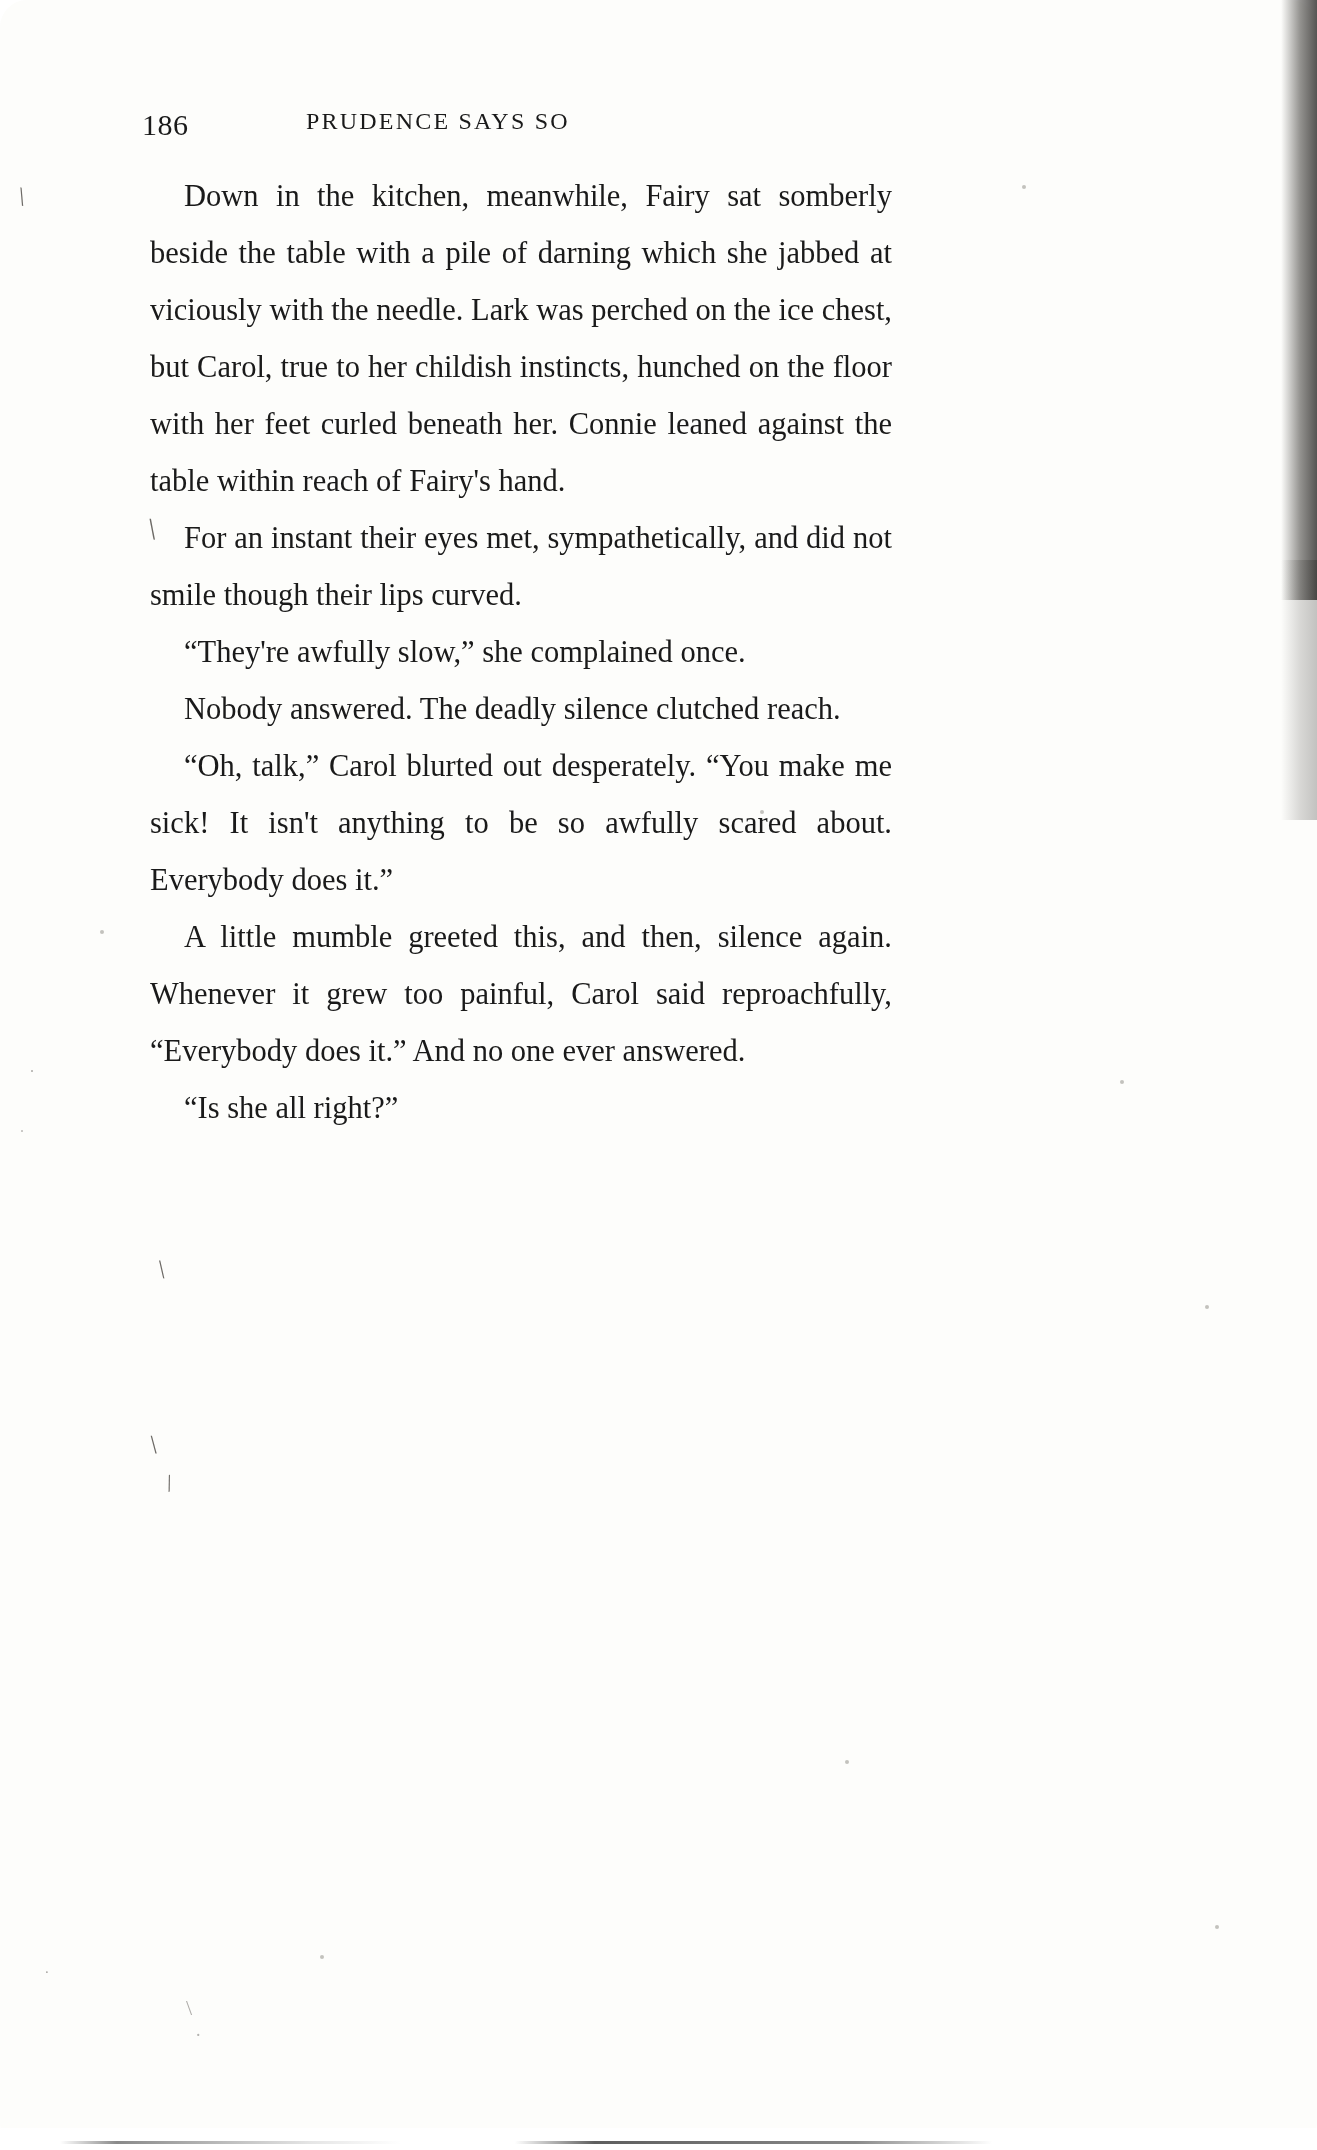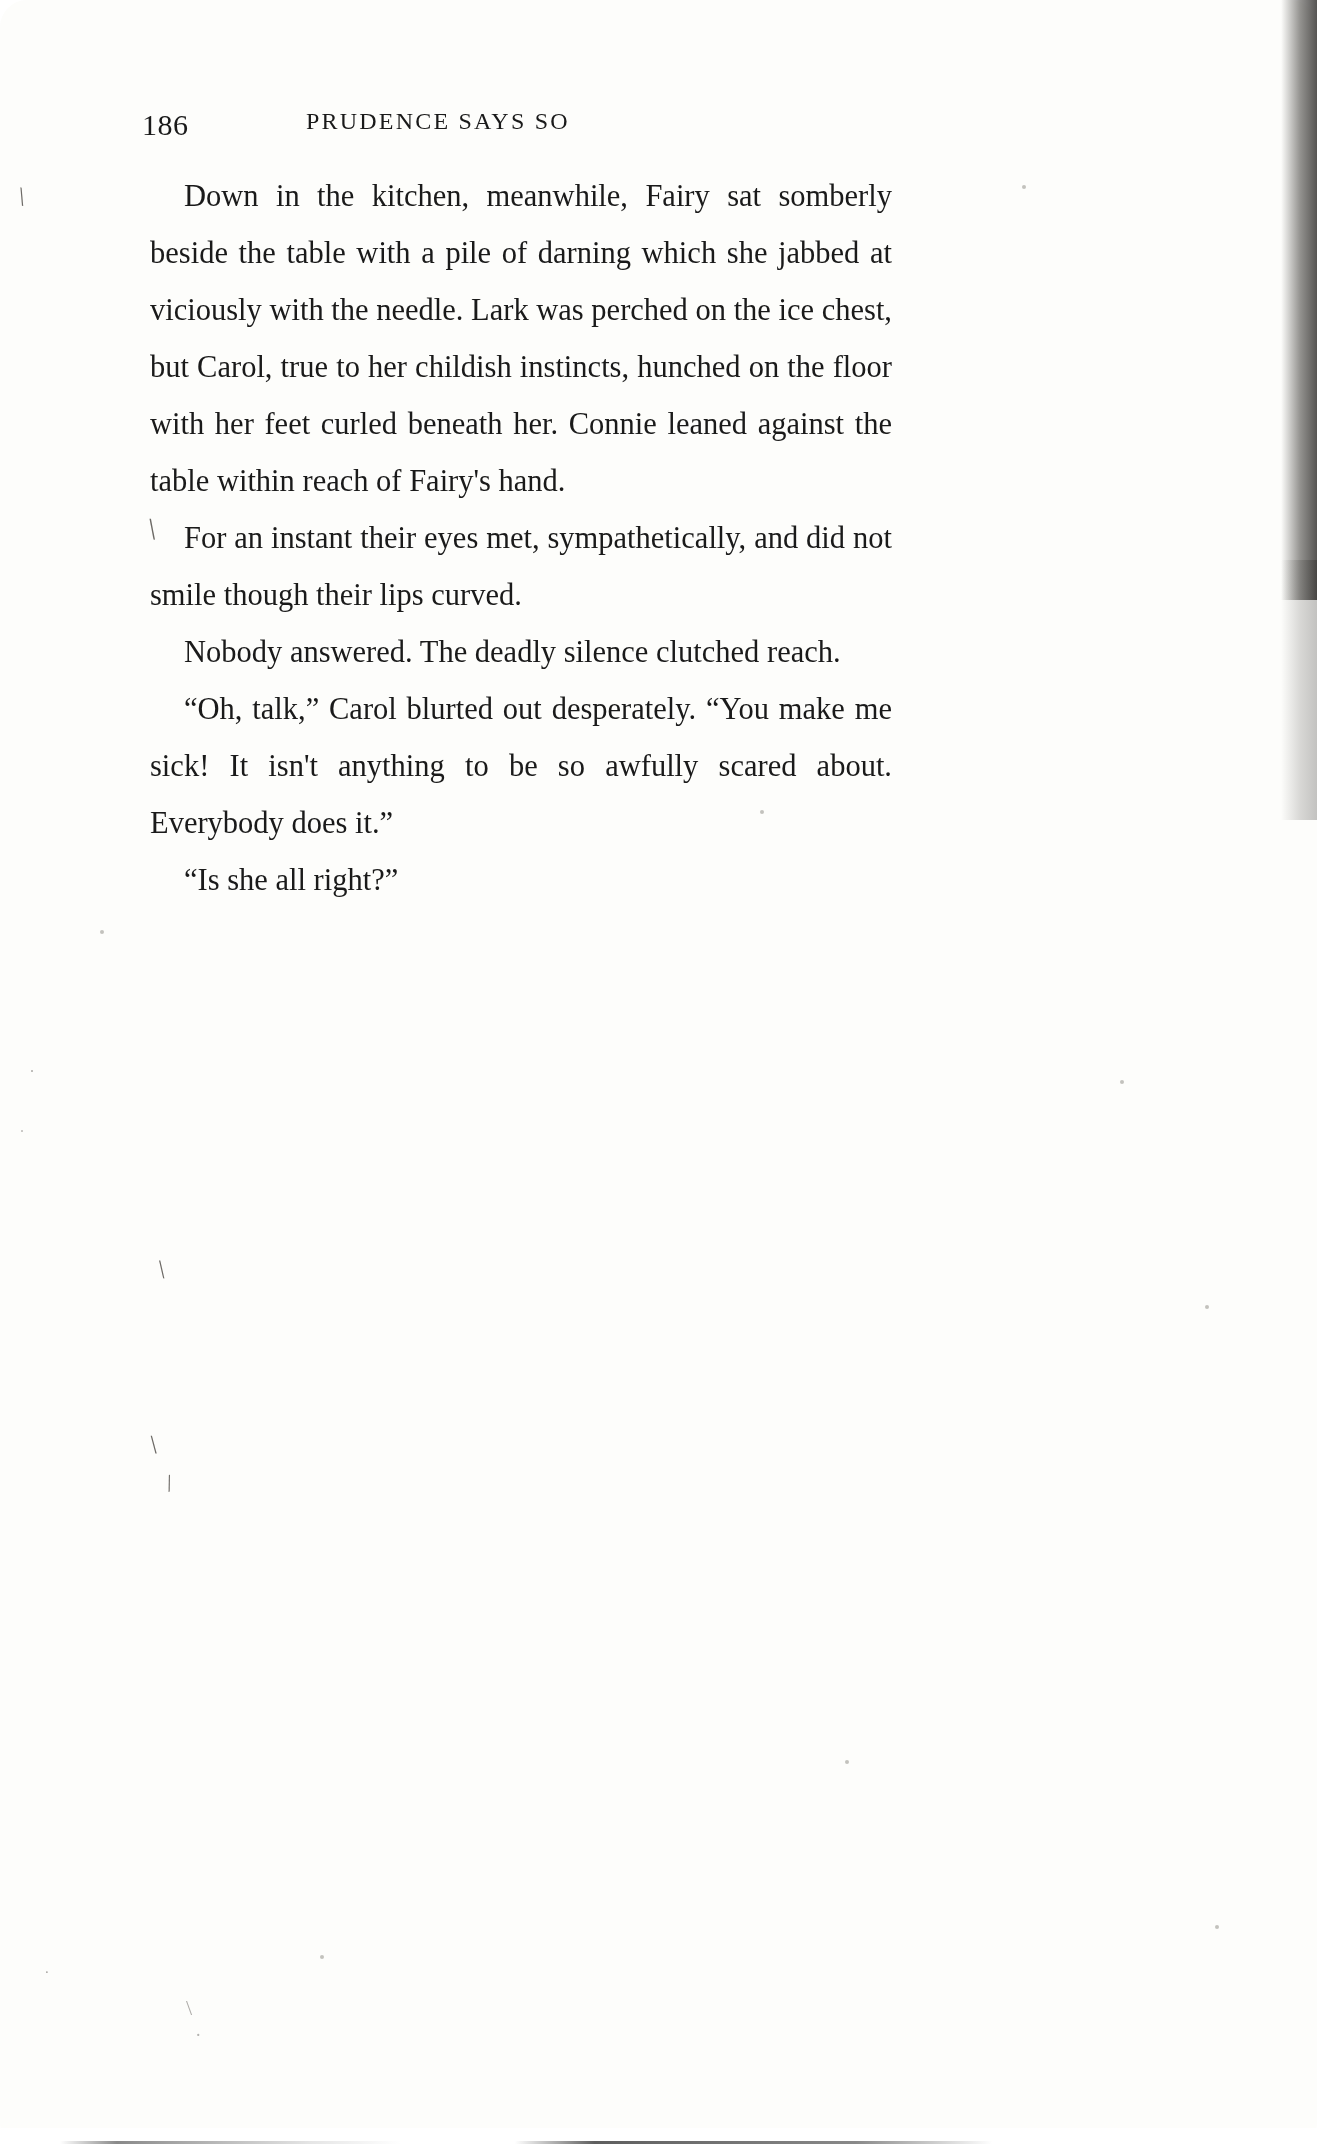--- a/index.html
+++ b/index.html
@@ -147,22 +147,24 @@
 
   <div class="page-body">
 
     <div class="running-head">
       <span class="folio">186</span>
       <span class="head-title">PRUDENCE SAYS SO</span>
     </div>
 
     <p class="para">Down in the kitchen, meanwhile, Fairy sat somberly beside the table with a pile of darning which she jabbed at viciously with the needle.  Lark was perched on the ice chest, but Carol, true to her childish instincts, hunched on the floor with her feet curled beneath her.  Connie leaned against the table within reach of Fairy's hand.</p>
     <p class="para">For an instant their eyes met, sympathetically, and did not smile though their lips curved.</p>
+    <p class="para">“They're awfully slow,” she complained once.</p>
     <p class="para">Nobody answered.  The deadly silence clutched reach.</p>
     <p class="para">“Oh, talk,” Carol blurted out desperately.  “You make me sick!  It isn't anything to be so awfully scared about.  Everybody does it.”</p>
+    <p class="para">A little mumble greeted this, and then, silence again.  Whenever it grew too painful, Carol said reproachfully, “Everybody does it.”  And no one ever answered.</p>
     <p class="para">“Is she all right?”</p>
 
   </div>
 
   <span class="mark m1">\</span>
   <span class="mark m2">\</span>
   <span class="mark m3">.</span>
   <span class="mark m4">.</span>
   <span class="mark m5">\</span>
   <span class="mark m6">\</span>

